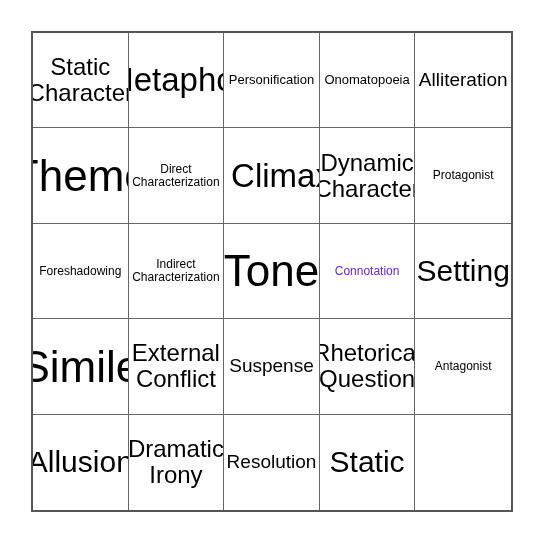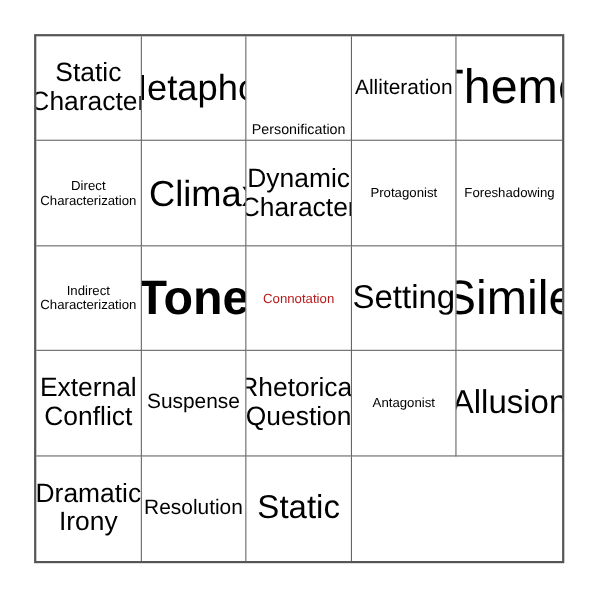--- a/index.html
+++ b/index.html
@@ -57,22 +57,25 @@
 </head>
 <body>
 
 <div id="bingo-card" style="border-color: rgb(85, 85, 85); background: rgb(255, 255, 255);">
     <div class="bingo-cell sz-md" style="border-right-color: rgb(102, 102, 102); border-bottom-color: rgb(102, 102, 102);">
       <span class="cell-text" style="color: rgb(0, 0, 0);">Static Character</span>
     </div>
     <div class="bingo-cell sz-xl" style="border-right-color: rgb(102, 102, 102); border-bottom-color: rgb(102, 102, 102);">
       <span class="cell-text" style="color: rgb(0, 0, 0);">Metaphor</span>
     </div>
-    <div class="bingo-cell sz-xxs" style="border-right-color: rgb(102, 102, 102); border-bottom-color: rgb(102, 102, 102); align-items: flex-end;">
+    <div class="bingo-cell sz-xxs" style="border-right-color: rgb(102, 102, 102); border-bottom-color: rgb(102, 102, 102);">
       <span class="cell-text" style="color: rgb(0, 0, 0);">Personification</span>
+    </div>
+    <div class="bingo-cell sz-xxs" style="border-right-color: rgb(102, 102, 102); border-bottom-color: rgb(102, 102, 102);">
+      <span class="cell-text" style="color: rgb(0, 0, 0);">Onomatopoeia</span>
     </div>
     <div class="bingo-cell sz-sm" style="border-right-color: rgb(102, 102, 102); border-bottom-color: rgb(102, 102, 102);">
       <span class="cell-text" style="color: rgb(0, 0, 0);">Alliteration</span>
     </div>
     <div class="bingo-cell sz-xxl" style="border-right-color: rgb(102, 102, 102); border-bottom-color: rgb(102, 102, 102);">
       <span class="cell-text" style="color: rgb(0, 0, 0);">Theme</span>
     </div>
     <div class="bingo-cell sz-tiny" style="border-right-color: rgb(102, 102, 102); border-bottom-color: rgb(102, 102, 102);">
       <span class="cell-text" style="color: rgb(0, 0, 0);">Direct Characterization</span>
     </div>
@@ -85,24 +88,24 @@
     <div class="bingo-cell sz-xs" style="border-right-color: rgb(102, 102, 102); border-bottom-color: rgb(102, 102, 102);">
       <span class="cell-text" style="color: rgb(0, 0, 0);">Protagonist</span>
     </div>
     <div class="bingo-cell sz-tiny" style="border-right-color: rgb(102, 102, 102); border-bottom-color: rgb(102, 102, 102);">
       <span class="cell-text" style="color: rgb(0, 0, 0);">Foreshadowing</span>
     </div>
     <div class="bingo-cell sz-tiny" style="border-right-color: rgb(102, 102, 102); border-bottom-color: rgb(102, 102, 102);">
       <span class="cell-text" style="color: rgb(0, 0, 0);">Indirect Characterization</span>
     </div>
     <div class="bingo-cell sz-xxl" style="border-right-color: rgb(102, 102, 102); border-bottom-color: rgb(102, 102, 102);">
-      <span class="cell-text" style="color: rgb(0, 0, 0); font-weight: bold;">Tone</span>
+      <span class="cell-text" style="color: rgb(0, 0, 0);">Tone</span>
     </div>
     <div class="bingo-cell sz-xs" style="border-right-color: rgb(102, 102, 102); border-bottom-color: rgb(102, 102, 102);">
-      <span class="cell-text" style="color: #b91c1c;">Connotation</span>
+      <span class="cell-text" style="color: #6d28d9;">Connotation</span>
     </div>
     <div class="bingo-cell sz-lg" style="border-right-color: rgb(102, 102, 102); border-bottom-color: rgb(102, 102, 102);">
       <span class="cell-text" style="color: rgb(0, 0, 0);">Setting</span>
     </div>
     <div class="bingo-cell sz-xxl" style="border-right-color: rgb(102, 102, 102); border-bottom-color: rgb(102, 102, 102);">
       <span class="cell-text" style="color: rgb(0, 0, 0);">Simile</span>
     </div>
     <div class="bingo-cell sz-md" style="border-right-color: rgb(102, 102, 102); border-bottom-color: rgb(102, 102, 102);">
       <span class="cell-text" style="color: rgb(0, 0, 0);">External Conflict</span>
     </div>

